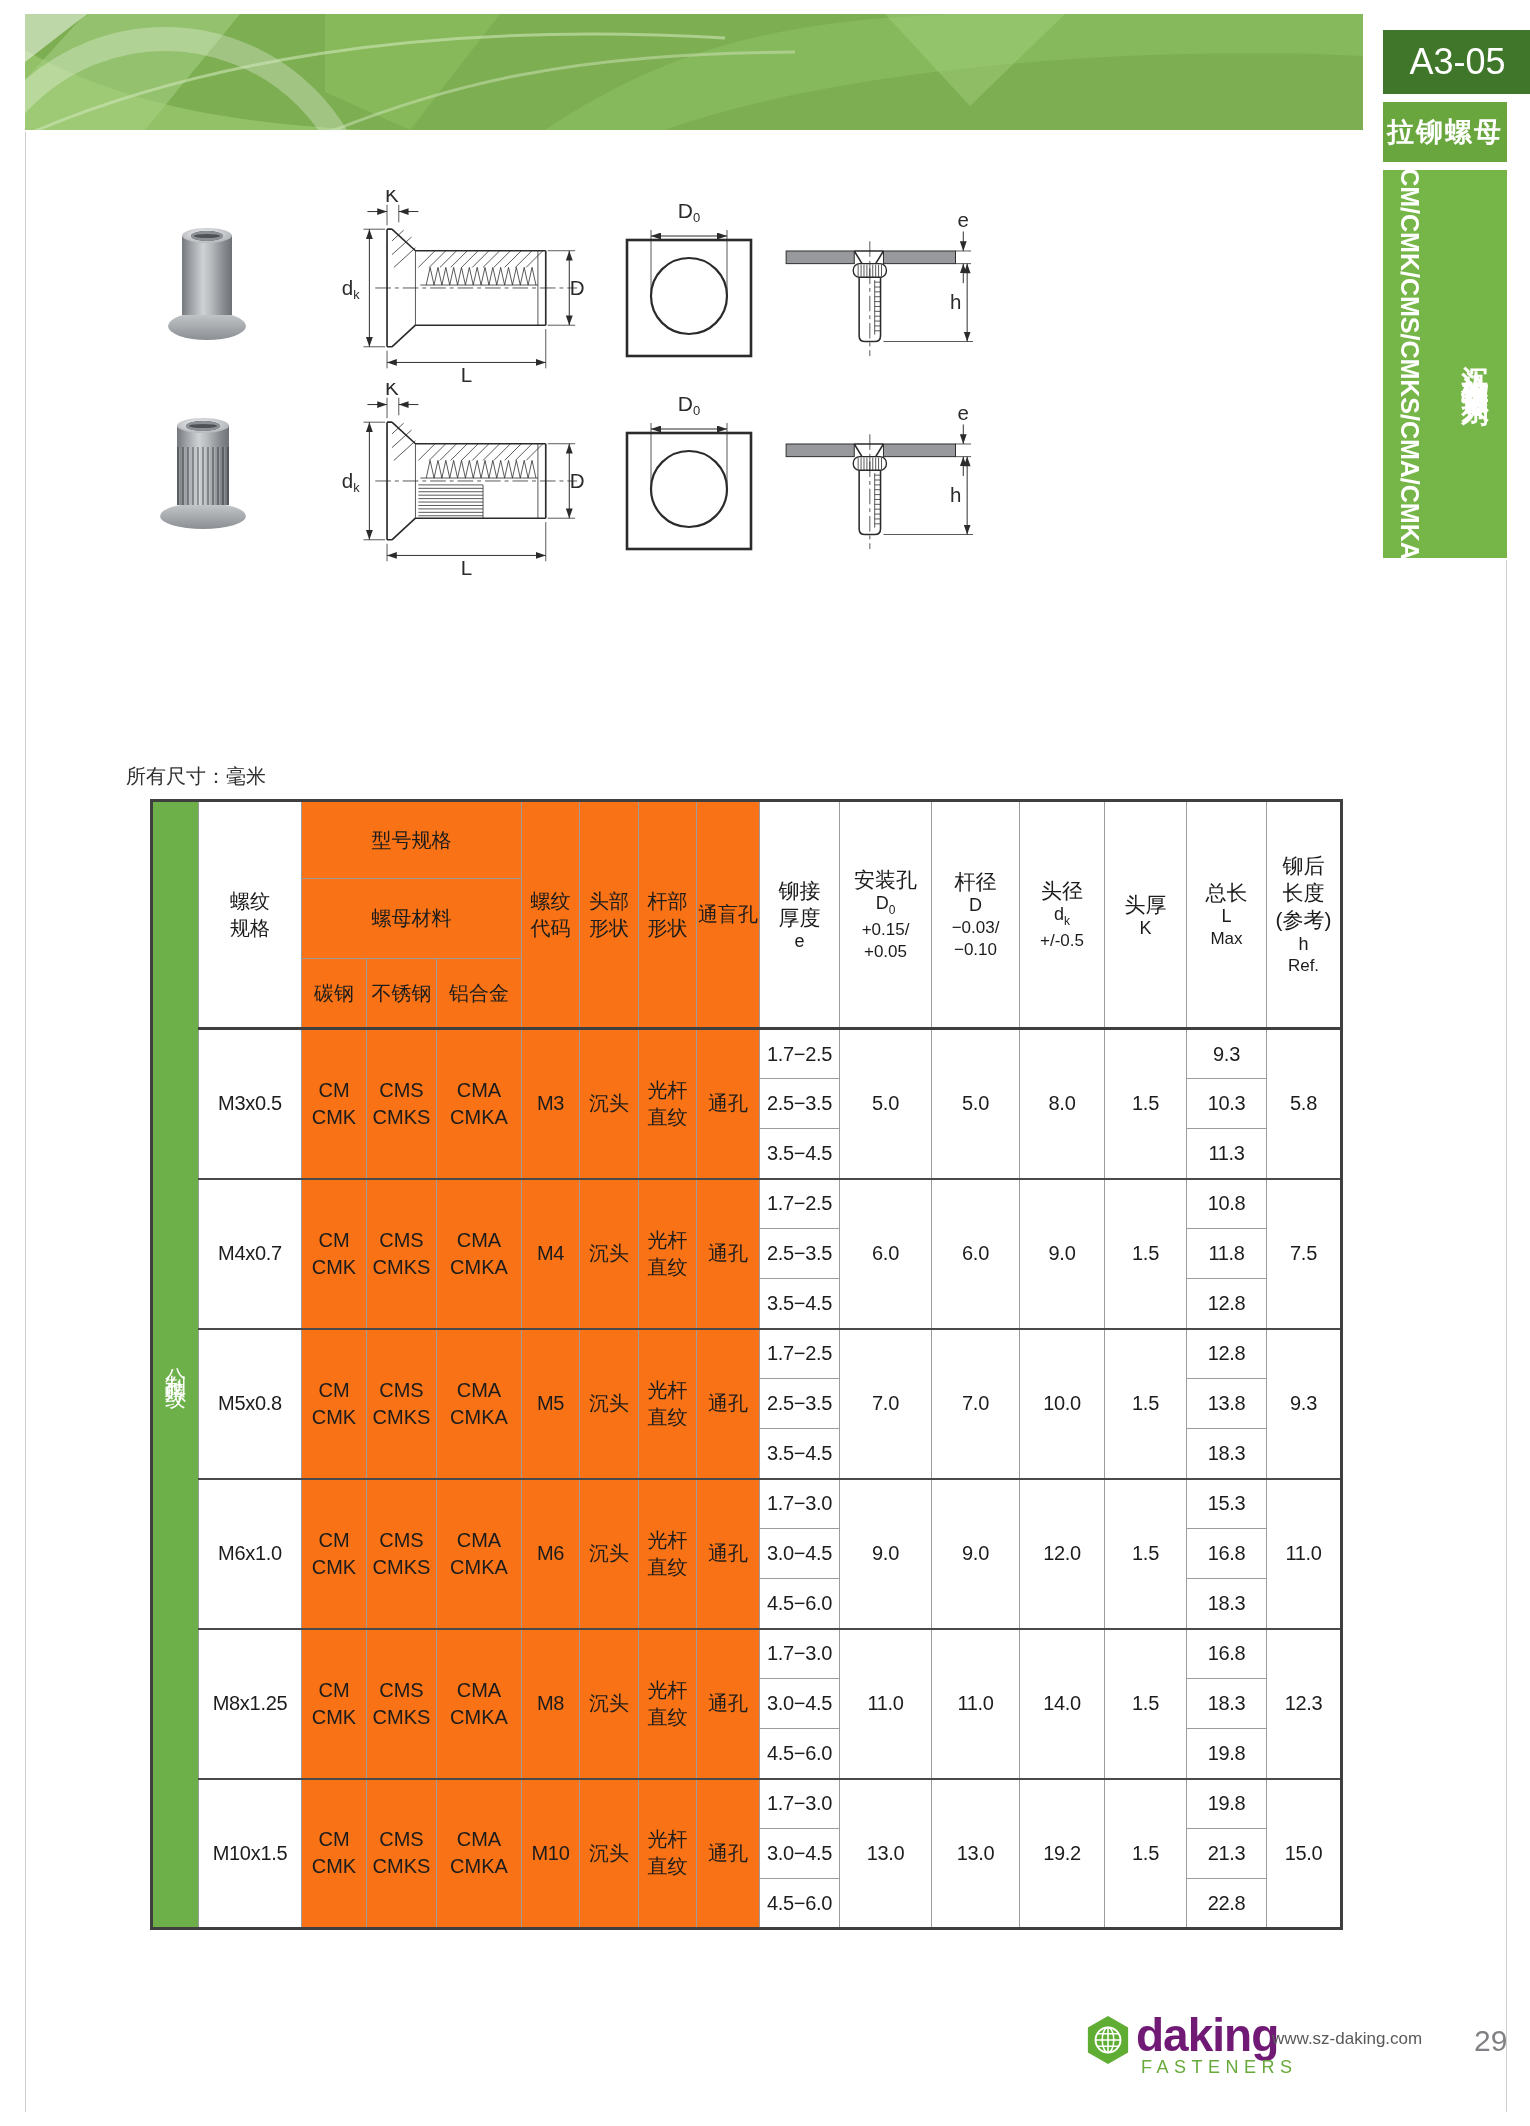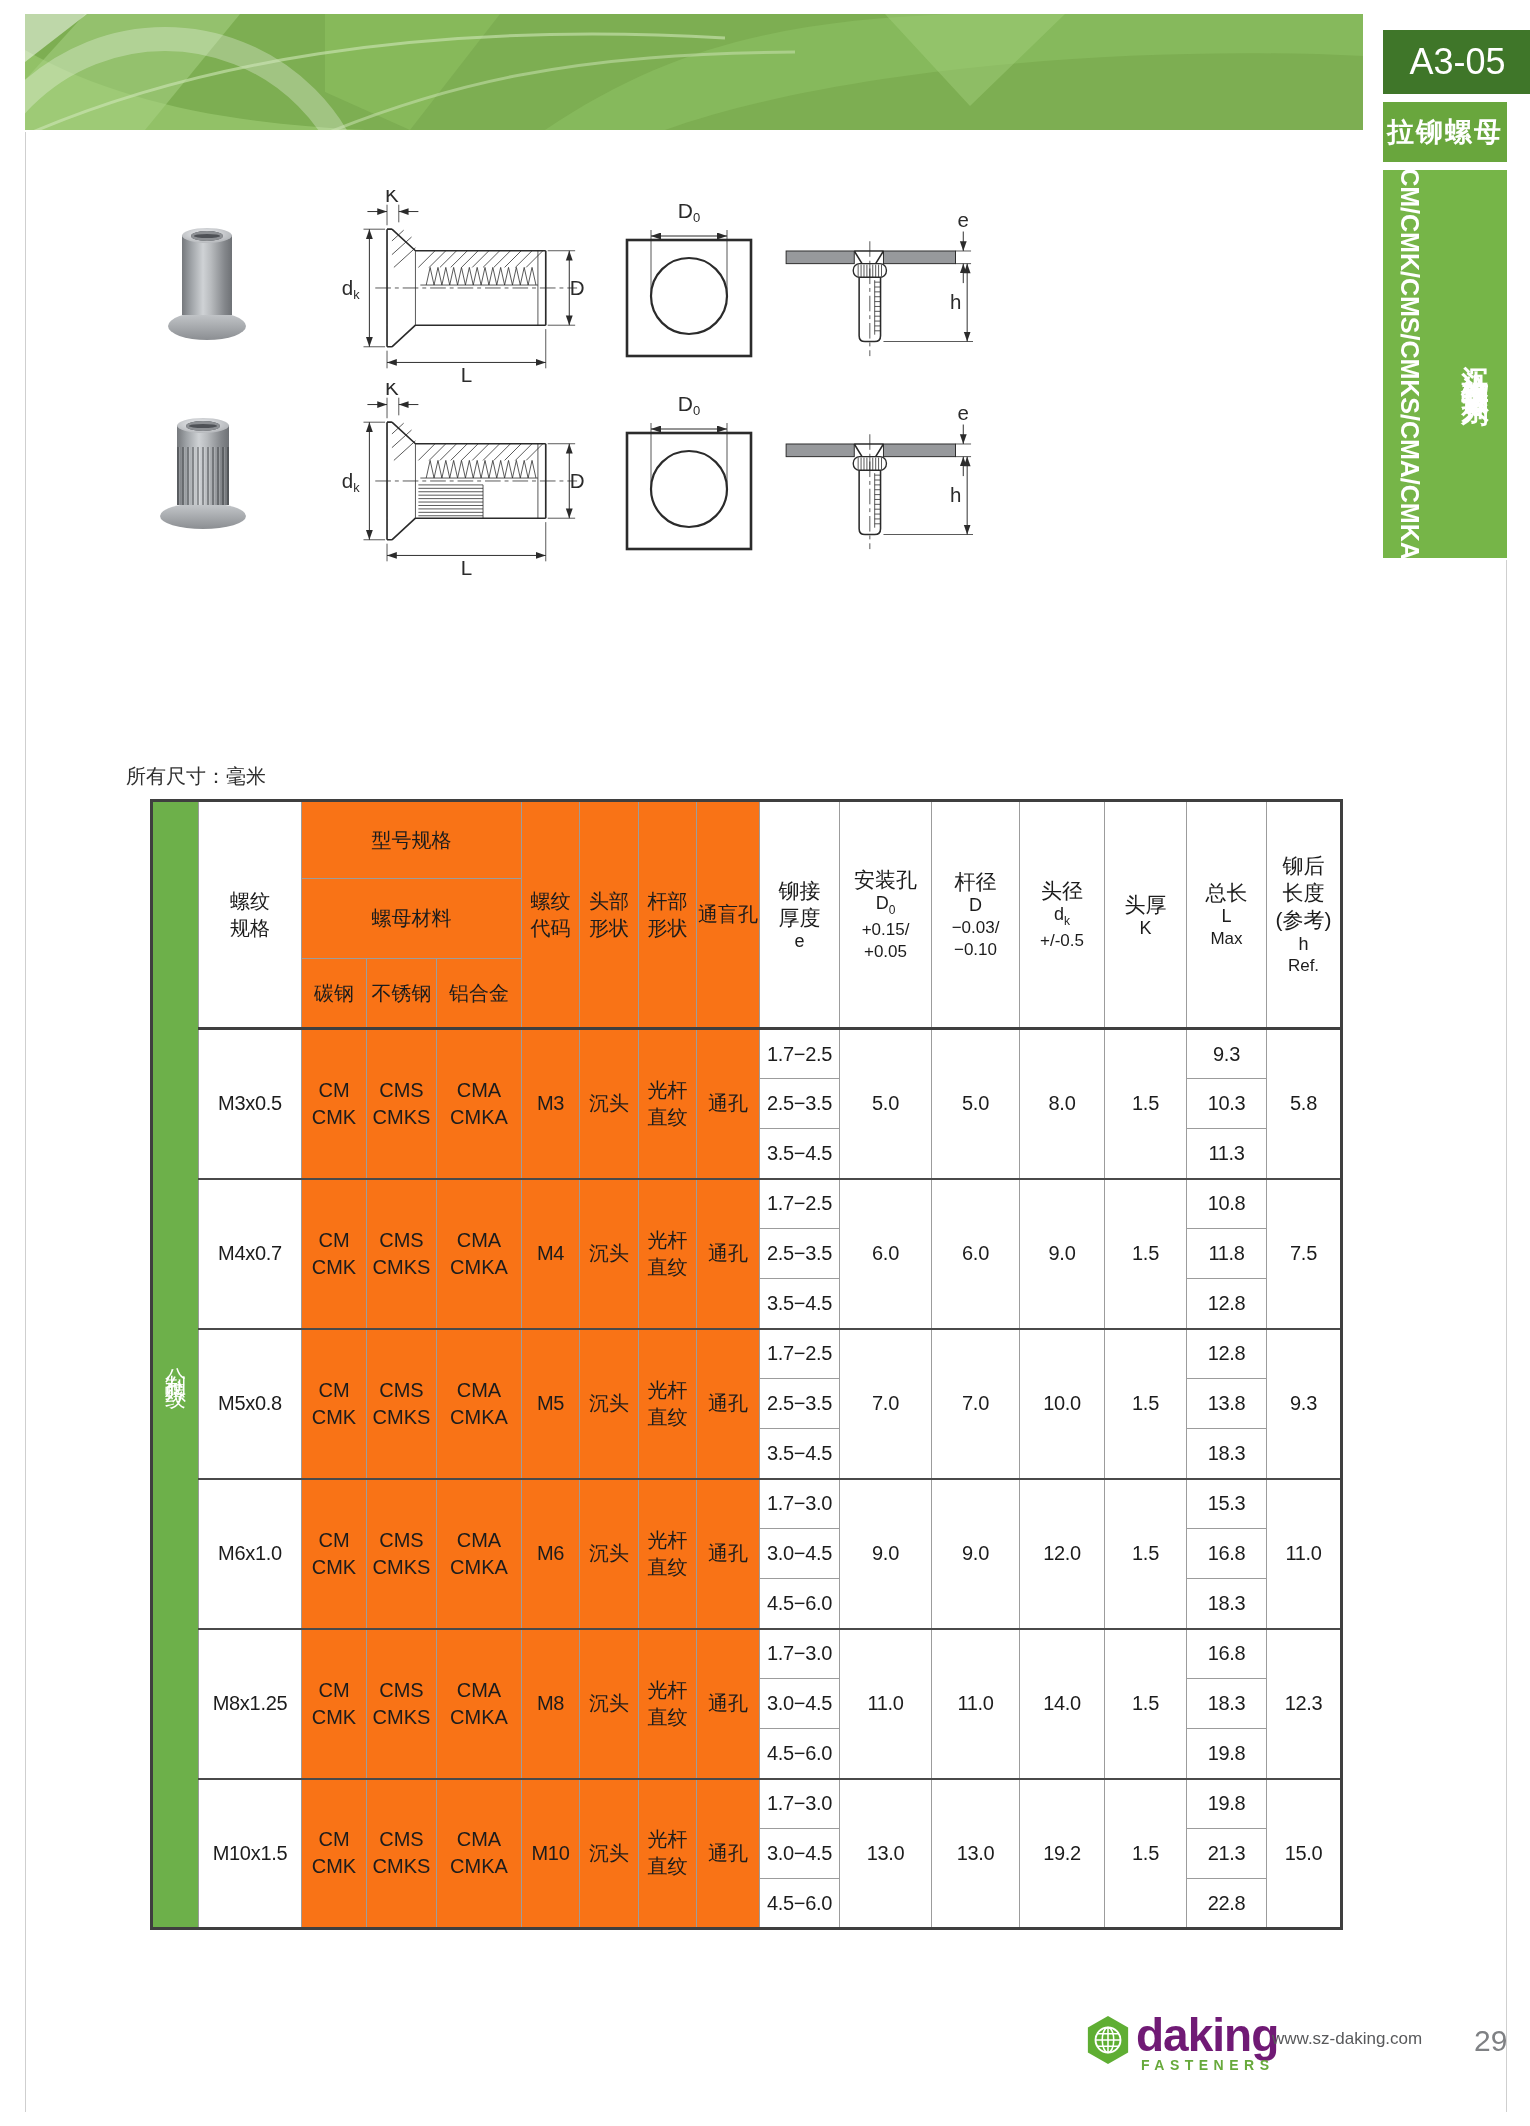--- a/index.html
+++ b/index.html
@@ -63,21 +63,21 @@
   .gt td{border-top:2.4px solid #4a4a4a;}
   .strip{background:#6db04a;}
   .strip-inner{writing-mode:vertical-rl;color:#fff;font-size:21px;letter-spacing:7px;margin:0 auto;white-space:nowrap;}
   .lab{font-size:21px;line-height:1.3;}
   .sym{font-size:18px;line-height:1.15;}
   .sym sub{font-size:12px;}
   .tol{font-size:17px;line-height:1.3;margin-top:1px;}
   
   .logo-mark{position:absolute;left:1085px;top:2014px;}
   .logo-word{position:absolute;left:1136px;top:2008px;font-size:46px;font-weight:bold;color:#701a75;letter-spacing:-1px;}
-  .logo-tag{position:absolute;left:1141px;top:2057px;font-size:14px;font-weight:bold;color:#67a93b;letter-spacing:5.5px;}
+  .logo-tag{position:absolute;left:1141px;top:2057px;font-size:18px;font-weight:normal;color:#67a93b;letter-spacing:5.5px;}
   .website{position:absolute;left:1272px;top:2029px;font-size:17px;color:#58595b;}
   .pagenum{position:absolute;left:1438px;top:2024px;font-size:30px;color:#7f8184;margin-left:36px;}
 </style>
 </head>
 <body>
 
 <svg width="0" height="0" style="position:absolute" aria-hidden="true">
   <defs>
     <marker id="ae" markerWidth="11" markerHeight="8" refX="10" refY="3.5" orient="auto" markerUnits="userSpaceOnUse">
       <path d="M0,0 L10,3.5 L0,7 Z" fill="#2b2b2b"></path>

